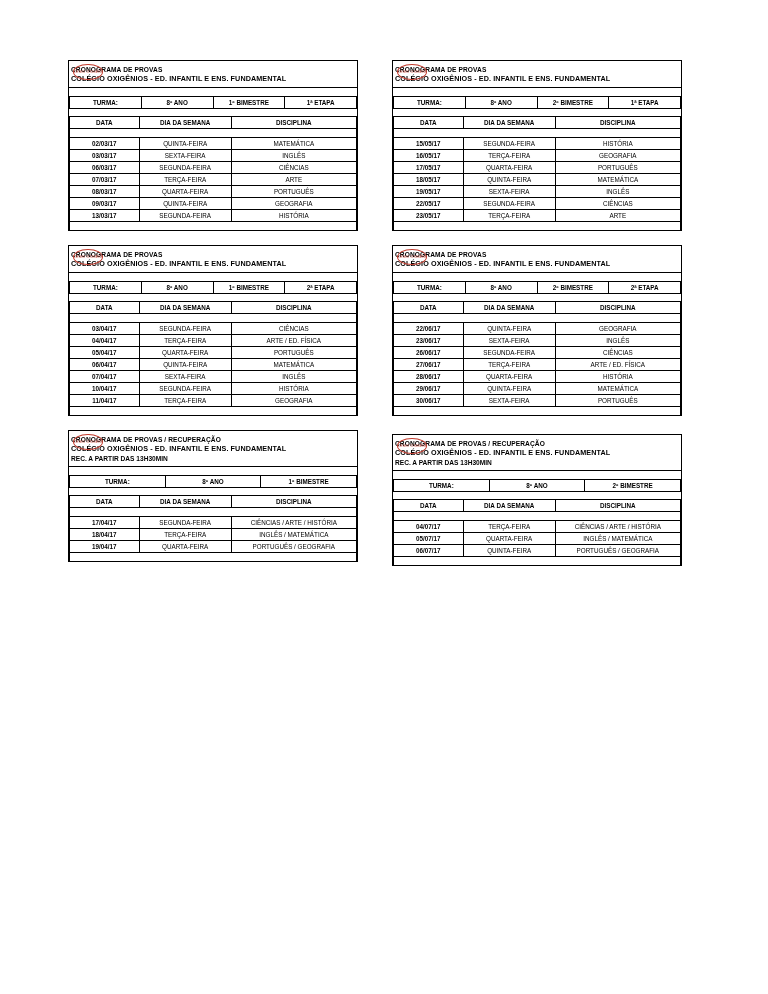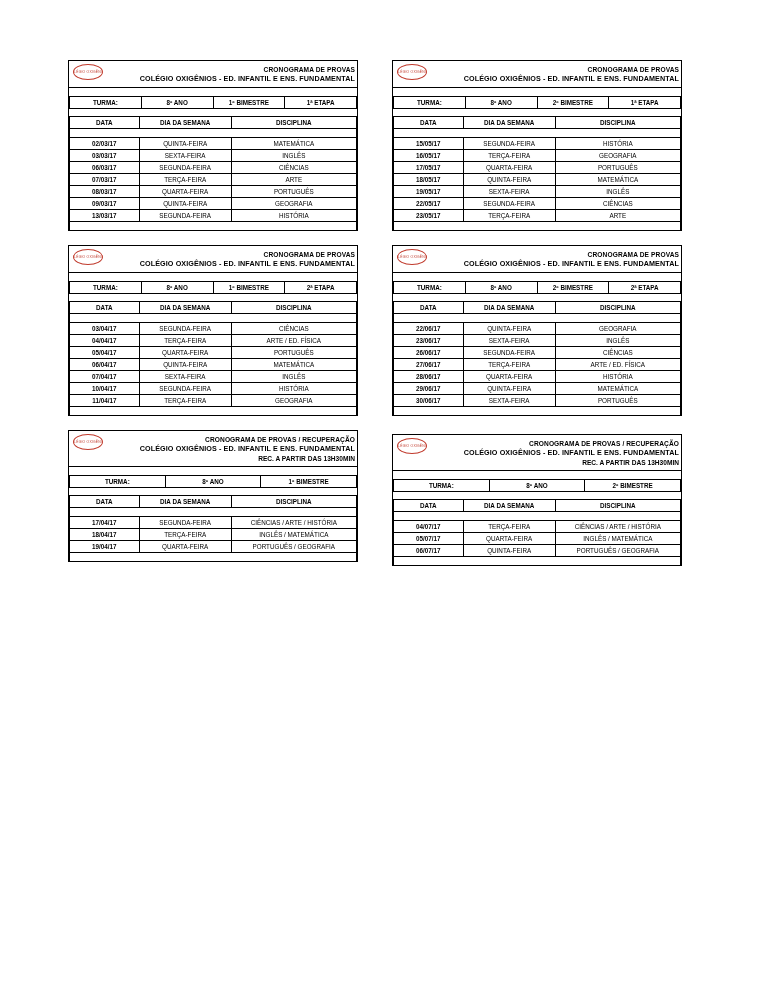--- a/index.html
+++ b/index.html
@@ -30,21 +30,21 @@
 
   .card {
     border: 1px solid #000;
     margin-bottom: 14px;
     background: #fff;
     box-sizing: border-box;
   }
   .card-head {
     position: relative;
     padding: 4px 2px 3px 2px;
-    text-align: right;
+    text-align: left;
   }
   .logo {
     position: absolute;
     left: 4px;
     top: 3px;
     width: 30px;
     height: 16px;
     border: 1px solid #c0392b;
     border-radius: 50%;
     box-sizing: border-box;

